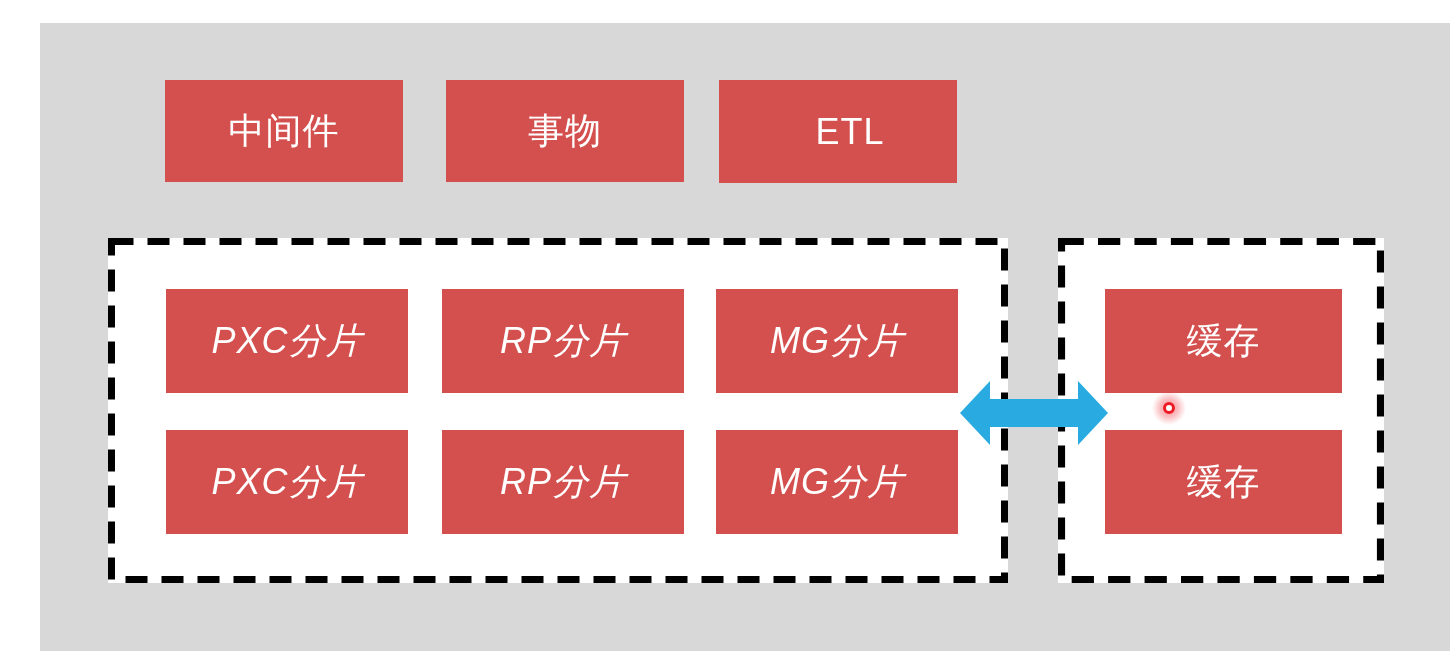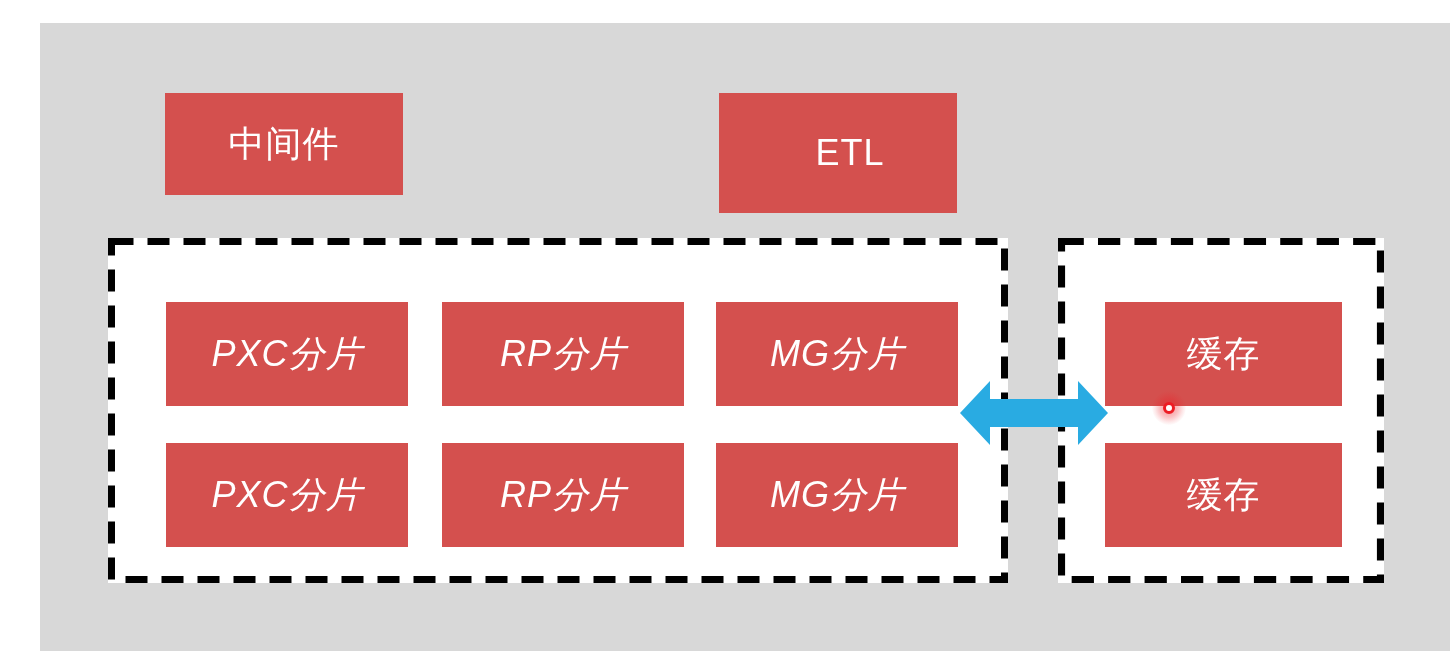--- a/index.html
+++ b/index.html
@@ -26,38 +26,37 @@
     position: absolute;
     background: #d4504e;
     color: #ffffff;
     display: flex;
     align-items: center;
     justify-content: center;
     font-size: 36px;
     font-weight: 400;
     letter-spacing: 1px;
     white-space: nowrap;
-    margin-top: 13px;
   }
 
   .dashed-box {
     position: absolute;
     background: #ffffff;
   }
   .dashed-box > svg.border-svg {
     position: absolute;
     left: 0; top: 0;
     width: 100%; height: 100%;
     pointer-events: none;
   }
 
   
   .top-node-1 { left: 165px; top: 80px;  width: 238px; height: 102px; }
   .top-node-2 { left: 446px; top: 80px;  width: 238px; height: 102px; }
-  .top-node-3 { left: 719px; top: 80px;  width: 238px; height: 120px; padding-left: 24px; }
+  .top-node-3 { left: 719px; top: 80px;  width: 238px; height: 103px; padding-left: 24px; }
 
   
   .shard-container { left: 108px; top: 238px; width: 900px; height: 345px; font-style: italic; }
   .shard-r1c1 { left: 58px;  top: 51px;  width: 242px; height: 104px; }
   .shard-r1c2 { left: 334px; top: 51px;  width: 242px; height: 104px; }
   .shard-r1c3 { left: 608px; top: 51px;  width: 242px; height: 104px; }
   .shard-r2c1 { left: 58px;  top: 192px; width: 242px; height: 104px; }
   .shard-r2c2 { left: 334px; top: 192px; width: 242px; height: 104px; }
   .shard-r2c3 { left: 608px; top: 192px; width: 242px; height: 104px; }
 
@@ -100,20 +99,23 @@
 </head>
 <body>
 
 <div class="canvas">
 
   <div class="gray-bg"></div>
 
   <div class="node top-node-1">
     <span>中间件</span>
   </div>
+  <div class="node top-node-2">
+    <span>事物</span>
+  </div>
   <div class="node top-node-3">
     <span>ETL</span>
   </div>
 
   <div class="dashed-box shard-container">
     <svg class="border-svg" viewBox="0 0 900 345" preserveAspectRatio="none">
       <rect x="3.5" y="3.5" width="893" height="338" fill="none" stroke="#000000" stroke-width="7" stroke-dasharray="22 14"></rect>
     </svg>
 
     <div class="node shard-r1c1">

